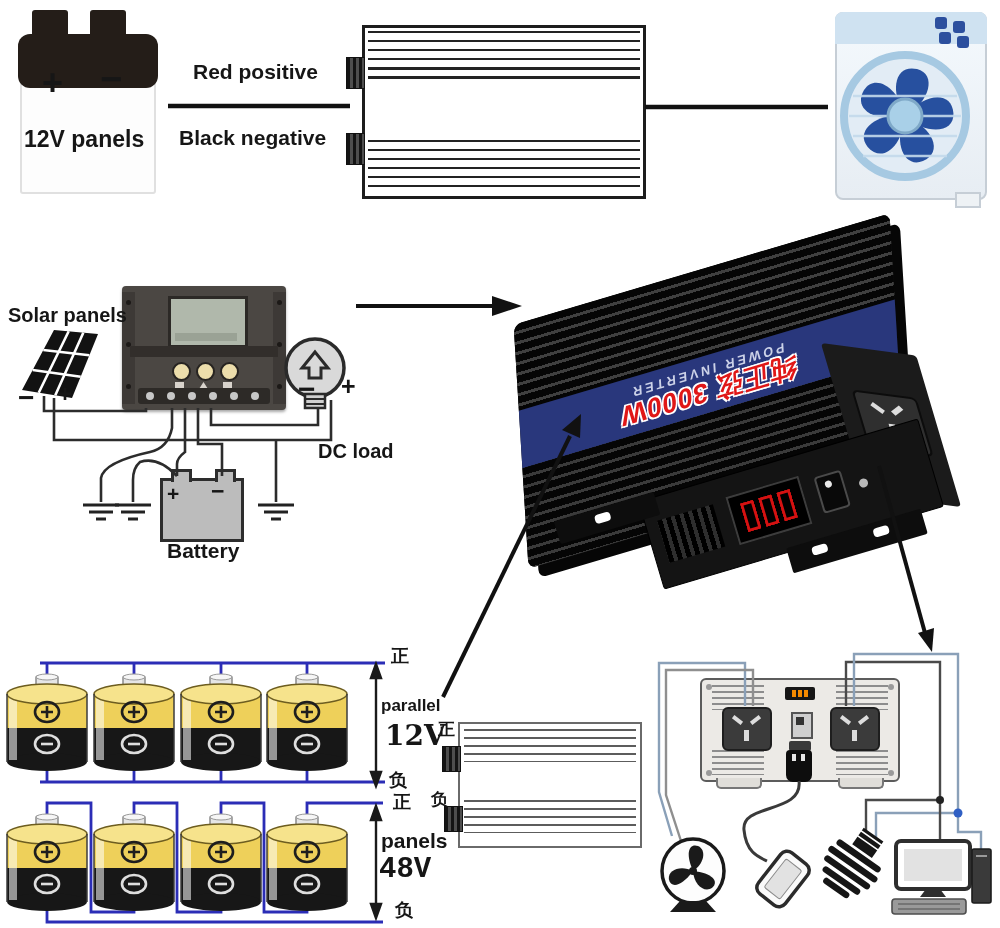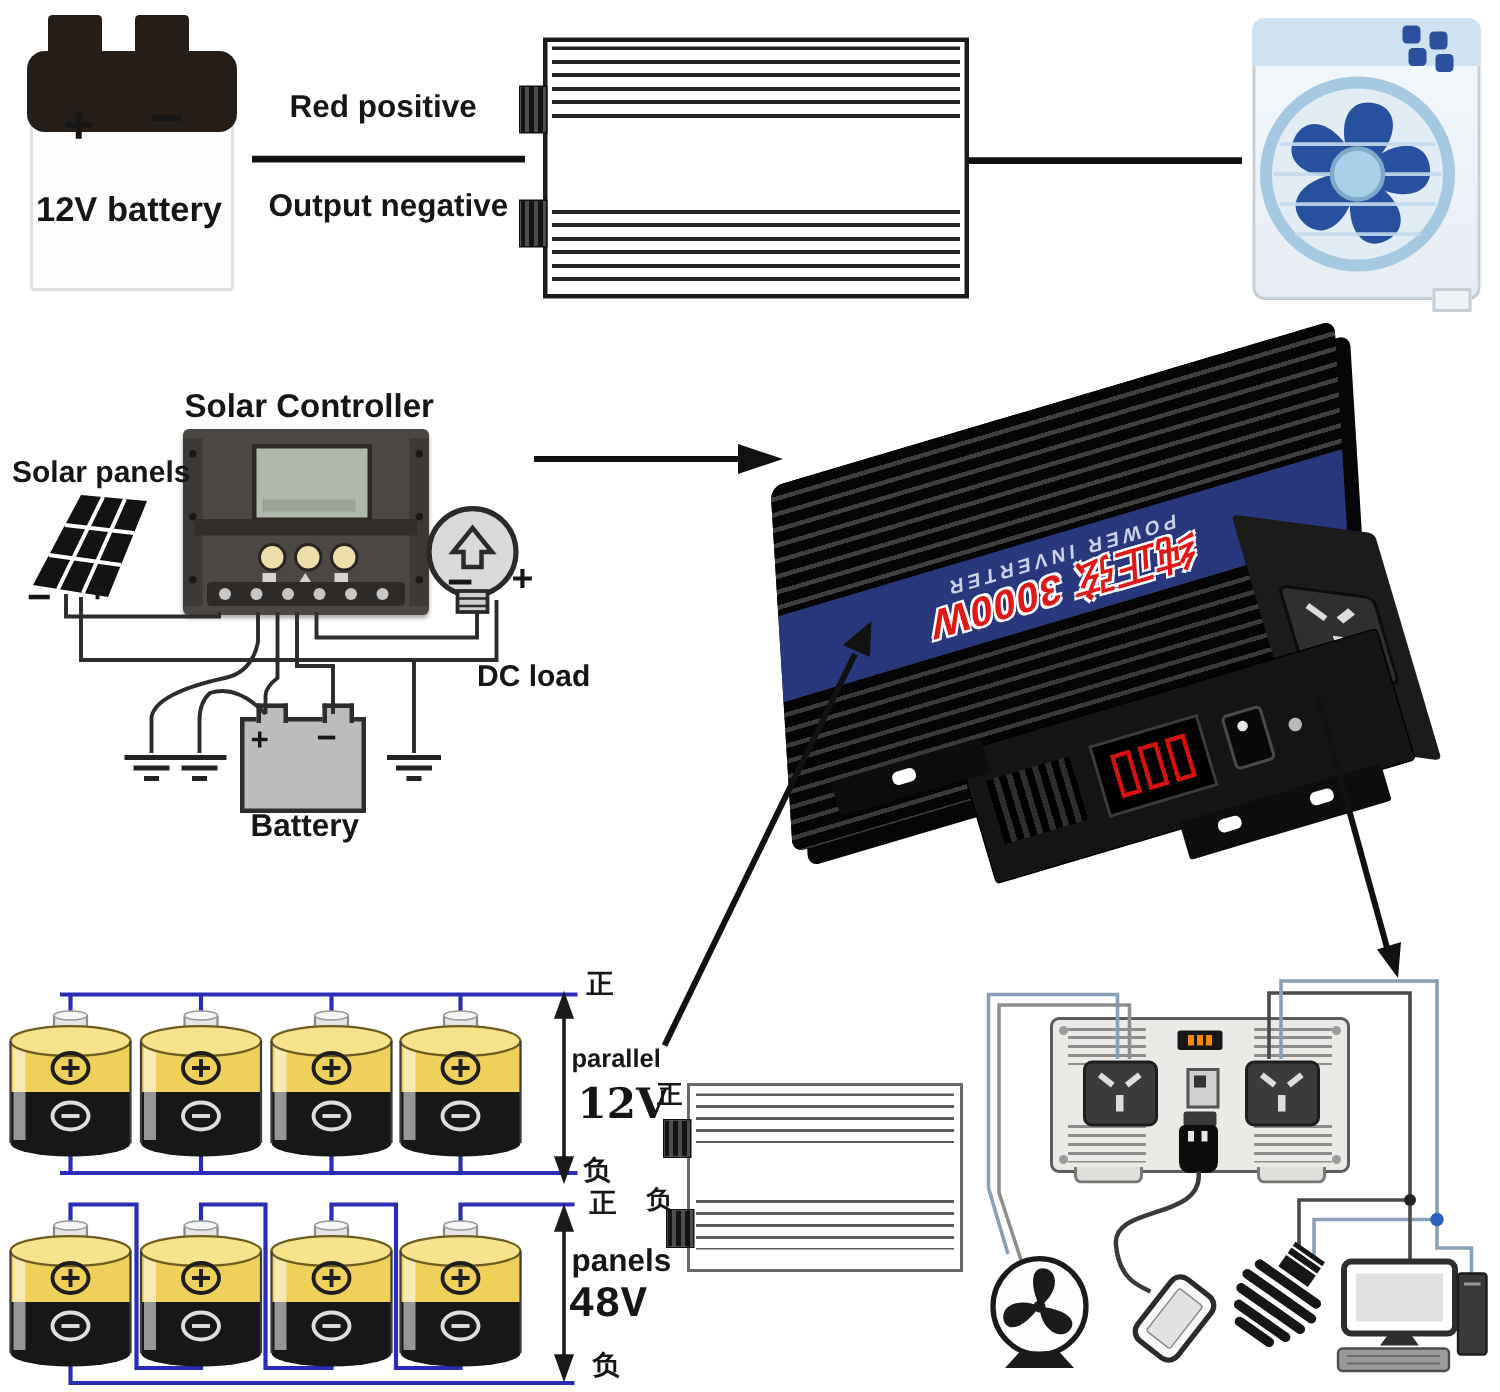--- a/index.html
+++ b/index.html
@@ -85,24 +85,24 @@
 <div id="canvas">
 
   <div class="abs batt12">
     <div class="lower"></div>
     <div class="term" style="left:14px;"></div>
     <div class="term" style="left:72px;"></div>
     <div class="body"></div>
   </div>
   <div class="lbl" style="left:42px;top:62px;font-size:36px;">+</div>
   <div class="lbl" style="left:100px;top:58px;font-size:38px;">−</div>
-  <div class="lbl" style="left:24px;top:126px;font-size:23px;">12V battery</div>
+  <div class="lbl" style="left:24px;top:126px;font-size:23px;">12V panels</div>
 
   <div class="lbl" style="left:193px;top:60px;font-size:21px;text-align:center;">Red positive</div>
-  <div class="lbl" style="left:179px;top:126px;font-size:21px;">Output negative</div>
+  <div class="lbl" style="left:179px;top:126px;font-size:21px;">Black negative</div>
 
   <div class="abs invbox">
     <div class="fins" style="top:3px;"></div>
     <div class="fins" style="top:112px;"></div>
   </div>
   <div class="abs stub" style="left:346px;top:57px;"></div>
   <div class="abs stub" style="left:346px;top:133px;"></div>
 
 
   <div class="abs fanbox">
@@ -122,21 +122,20 @@
         <path d="M70,104 C54,78 60,52 82,57 C102,62 95,90 70,104 Z" transform="rotate(216 70 104)"></path>
         <path d="M70,104 C54,78 60,52 82,57 C102,62 95,90 70,104 Z" transform="rotate(288 70 104)"></path>
       </g>
       <g stroke="#c4daec" stroke-width="2.5" opacity="0.9">
         <path d="M18,84 H122 M14,104 H126 M18,124 H122 M28,144 H112"></path>
       </g>
       <circle cx="70" cy="104" r="17" fill="#a9d0e8" stroke="#7fa9c8" stroke-width="3"></circle>
     </svg>
   </div>
 
-  <div class="lbl" style="left:123px;top:258px;font-size:22px;">Solar Controller</div>
   <div class="lbl" style="left:8px;top:304px;font-size:20px;">Solar panels</div>
   <div class="lbl" style="left:18px;top:382px;font-size:28px;">−</div>
   <div class="lbl" style="left:58px;top:380px;font-size:24px;">+</div>
 
   <div class="abs ctrl">
     <div class="flank" style="left:0;"></div>
       <div class="flank" style="right:0;"></div>
     <div class="hole" style="left:4px;top:14px;"></div>
       <div class="hole" style="left:4px;top:56px;"></div>
       <div class="hole" style="left:4px;top:98px;"></div>

